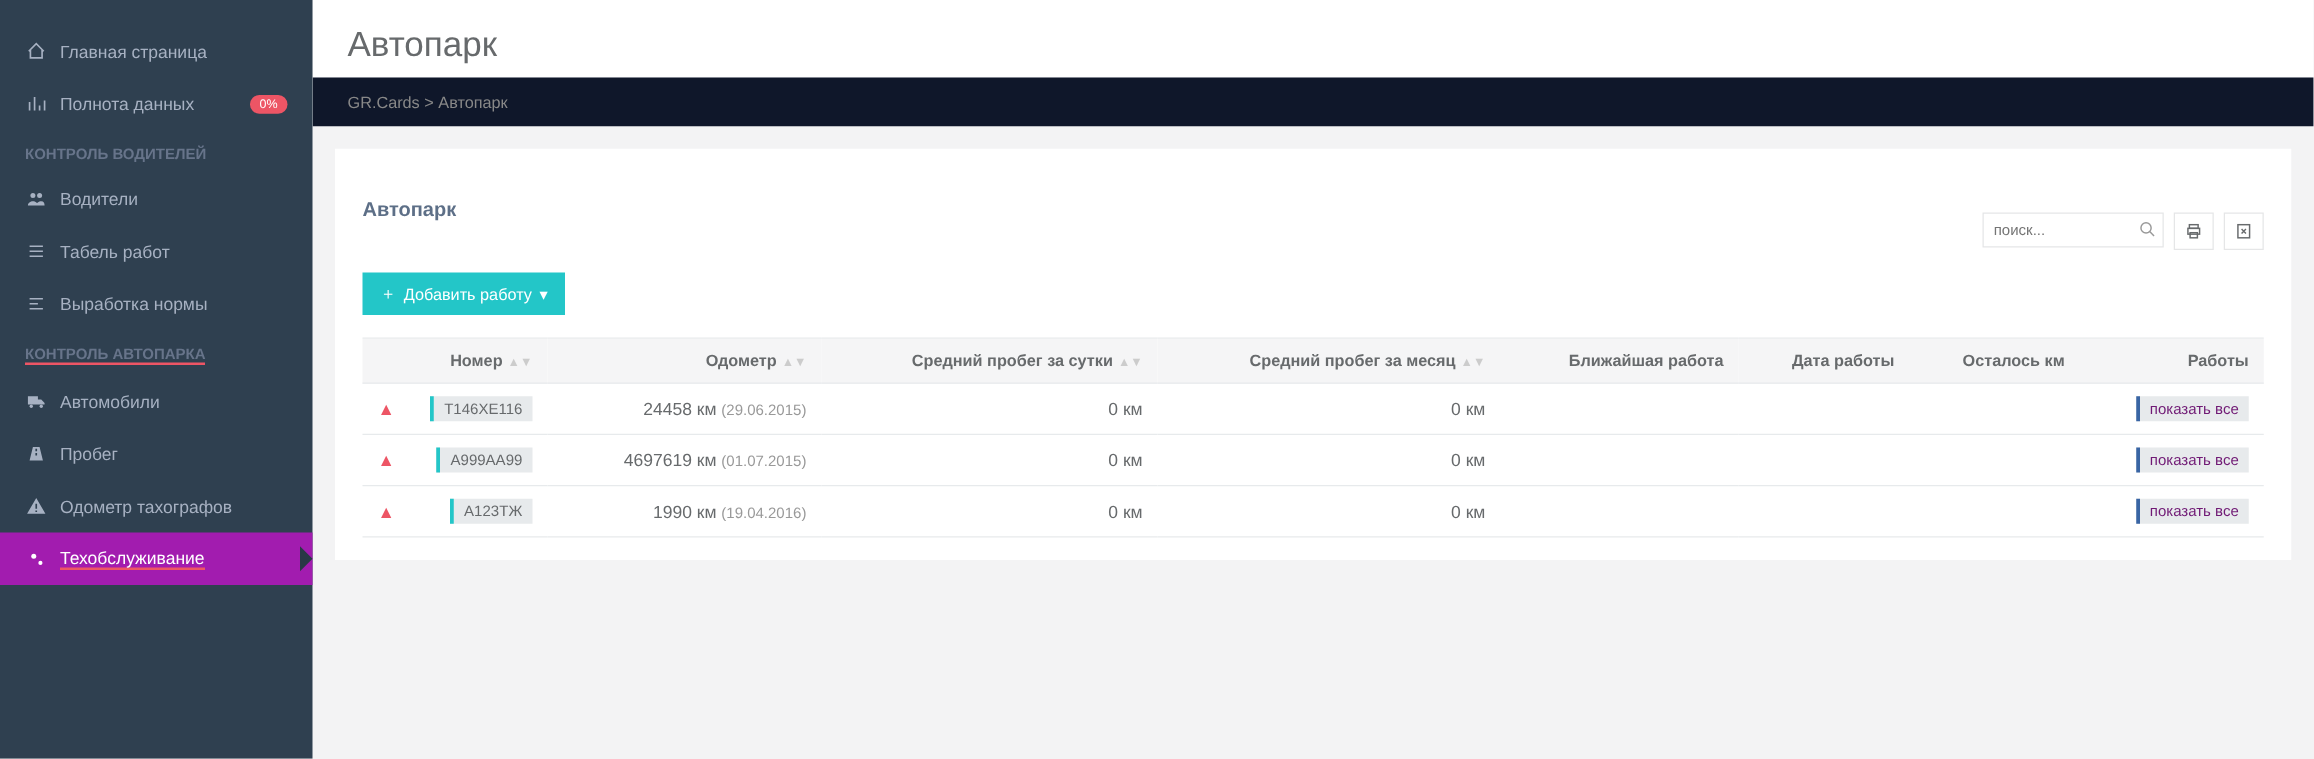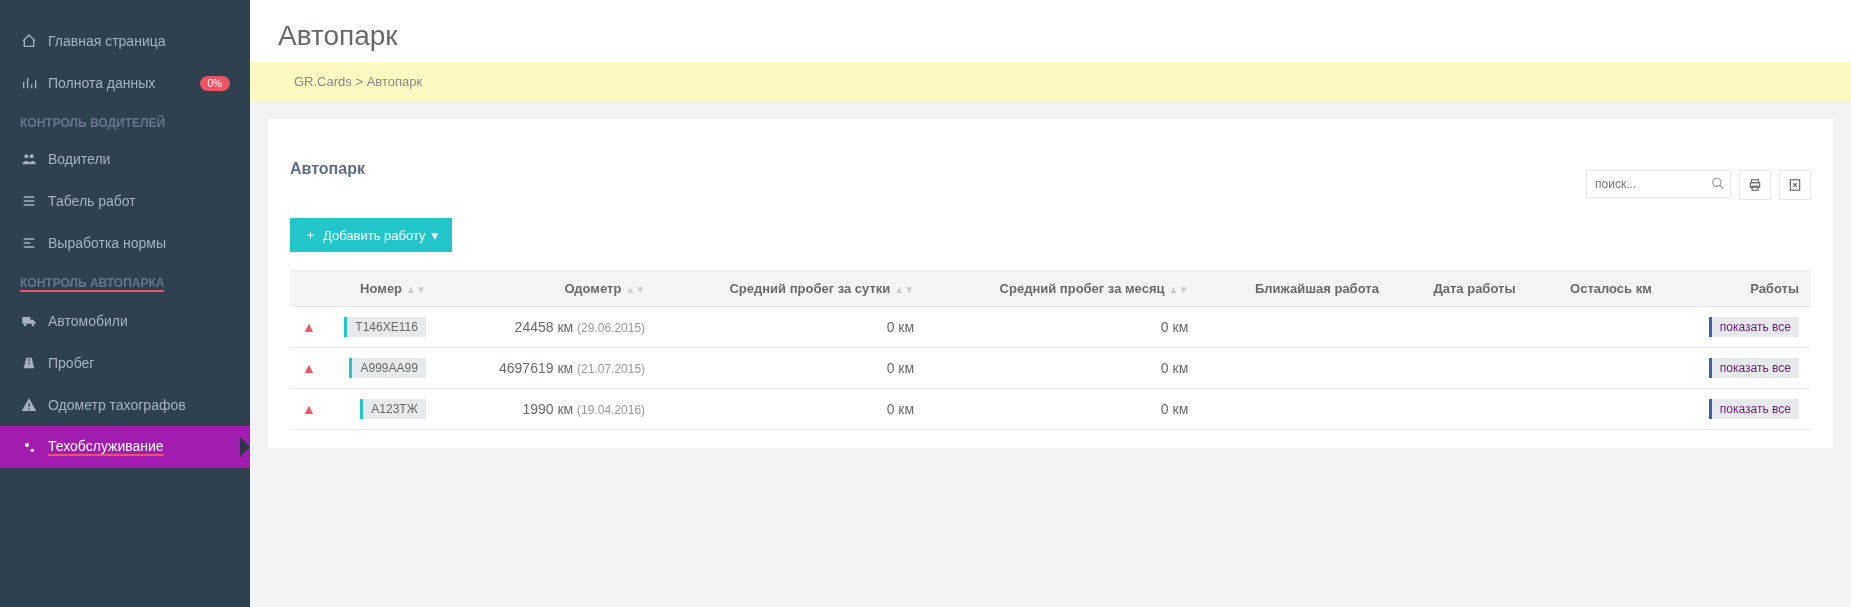--- a/index.html
+++ b/index.html
@@ -7,21 +7,21 @@
 .sidebar { width: 250px; background: #2f4050; color: #a7b1c2; flex-shrink: 0; padding-top: 20px; position: relative; }
 .sidebar-item { display: flex; align-items: center; padding: 12px 20px; cursor: pointer; font-size: 14px; }
 .sidebar-item.active { background: #a21caf; color: #fff; position: relative; }
 .sidebar-item.active::after { content: ''; position: absolute; right: -10px; top: 50%; transform: translateY(-50%); border: 10px solid transparent; border-left-color: #293846; }
 .sidebar-icon { width: 18px; height: 18px; margin-right: 10px; display: inline-flex; align-items: center; justify-content: center; flex-shrink: 0; }
 .sidebar-section { padding: 12px 20px 8px; font-size: 12px; color: #67748a; font-weight: 700; }
 .underline-red { border-bottom: 2px solid #ed5565; display: inline-block; }
 .badge { background: #ed5565; color: #fff; font-size: 10px; padding: 2px 8px; border-radius: 8px; margin-left: auto; }
 .main { flex: 1; background: #f3f3f4; overflow: hidden; }
 .page-title { padding: 20px 28px 10px; font-size: 28px; font-weight: 300; color: #676a6c; background: #fff; }
-.breadcrumb { padding: 12px 44px; background: #fef9c3; font-size: 13px; color: #888; }
+.breadcrumb { padding: 12px 28px; background: #0f172a; font-size: 13px; color: #888; }
 .breadcrumb a { color: #888; text-decoration: none; }
 .content-card { margin: 18px; background: #fff; padding: 18px 22px; }
 .card-header { display: flex; align-items: center; margin-bottom: 18px; }
 .card-title { font-size: 16px; font-weight: 600; color: #5d6f87; }
 .card-tools { margin-left: auto; display: flex; gap: 8px; margin-top: 33px; }
 .search-wrap { position: relative; width: 145px; }
 .search-input { width: 100%; padding: 6px 28px 6px 8px; border: 1px solid #e5e6e7; font-size: 12px; color: #999; outline: none; }
 .search-icon-abs { position: absolute; right: 6px; top: 50%; transform: translateY(-50%); color: #999; }
 .tool-btn { width: 32px; height: 30px; border: 1px solid #e5e6e7; background: #fff; display: inline-flex; align-items: center; justify-content: center; cursor: pointer; color: #676a6c; }
 .add-btn { background: #23c6c8; color: #fff; border: none; padding: 8px 14px; cursor: pointer; font-size: 13px; display: inline-flex; align-items: center; gap: 6px; margin-bottom: 18px; }
@@ -191,21 +191,21 @@
             <td>0 км</td>
             <td>0 км</td>
             <td></td>
             <td></td>
             <td></td>
             <td><span class="show-all-btn">показать все</span></td>
           </tr>
           <tr>
             <td><span class="warn-icon">▲</span></td>
             <td><span class="plate-badge">А999АА99</span></td>
-            <td><span class="odo">4697619 км </span><span class="odo-date">(21.07.2015)</span></td>
+            <td><span class="odo">4697619 км </span><span class="odo-date">(01.07.2015)</span></td>
             <td>0 км</td>
             <td>0 км</td>
             <td></td>
             <td></td>
             <td></td>
             <td><span class="show-all-btn">показать все</span></td>
           </tr>
           <tr>
             <td><span class="warn-icon">▲</span></td>
             <td><span class="plate-badge">А123ТЖ</span></td>

